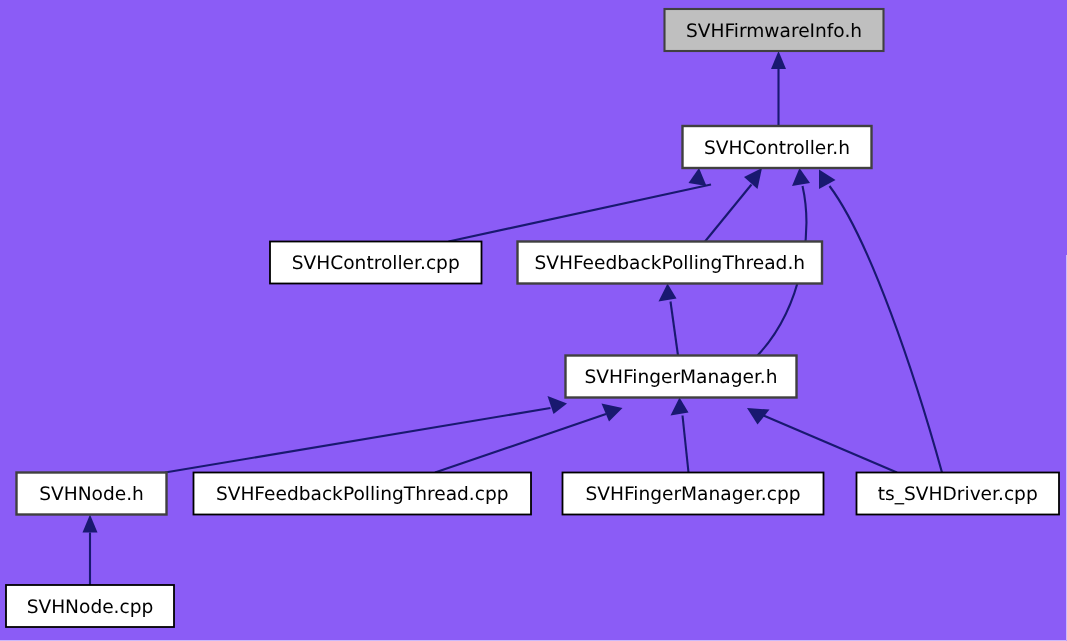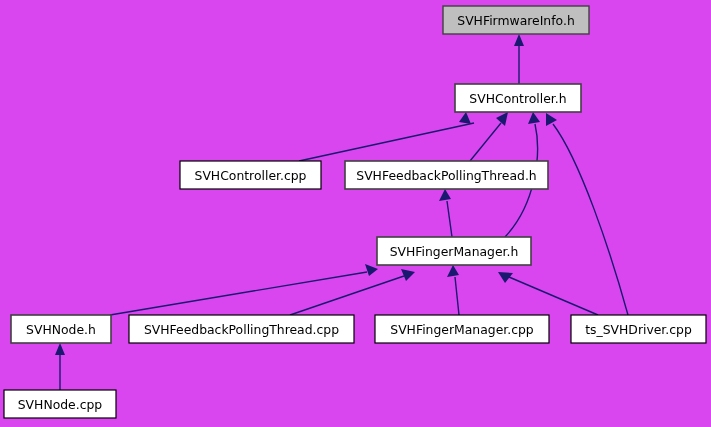--- a/index.html
+++ b/index.html
@@ -11,21 +11,21 @@
   body {
     width: 711px;
     height: 427px;
     font-family: "DejaVu Sans", "Liberation Sans", sans-serif;
     overflow: hidden;
   }
   #graph-root {
     position: relative;
     width: 711px;
     height: 427px;
-    background: #d946ef;
+    background: #8b5cf6;
   }
   svg#dep-graph {
     display: block;
     width: 711px;
     height: 427px;
   }
   .node-box {
     fill: #ffffff;
     stroke: #000000;
     stroke-width: 1.2;

